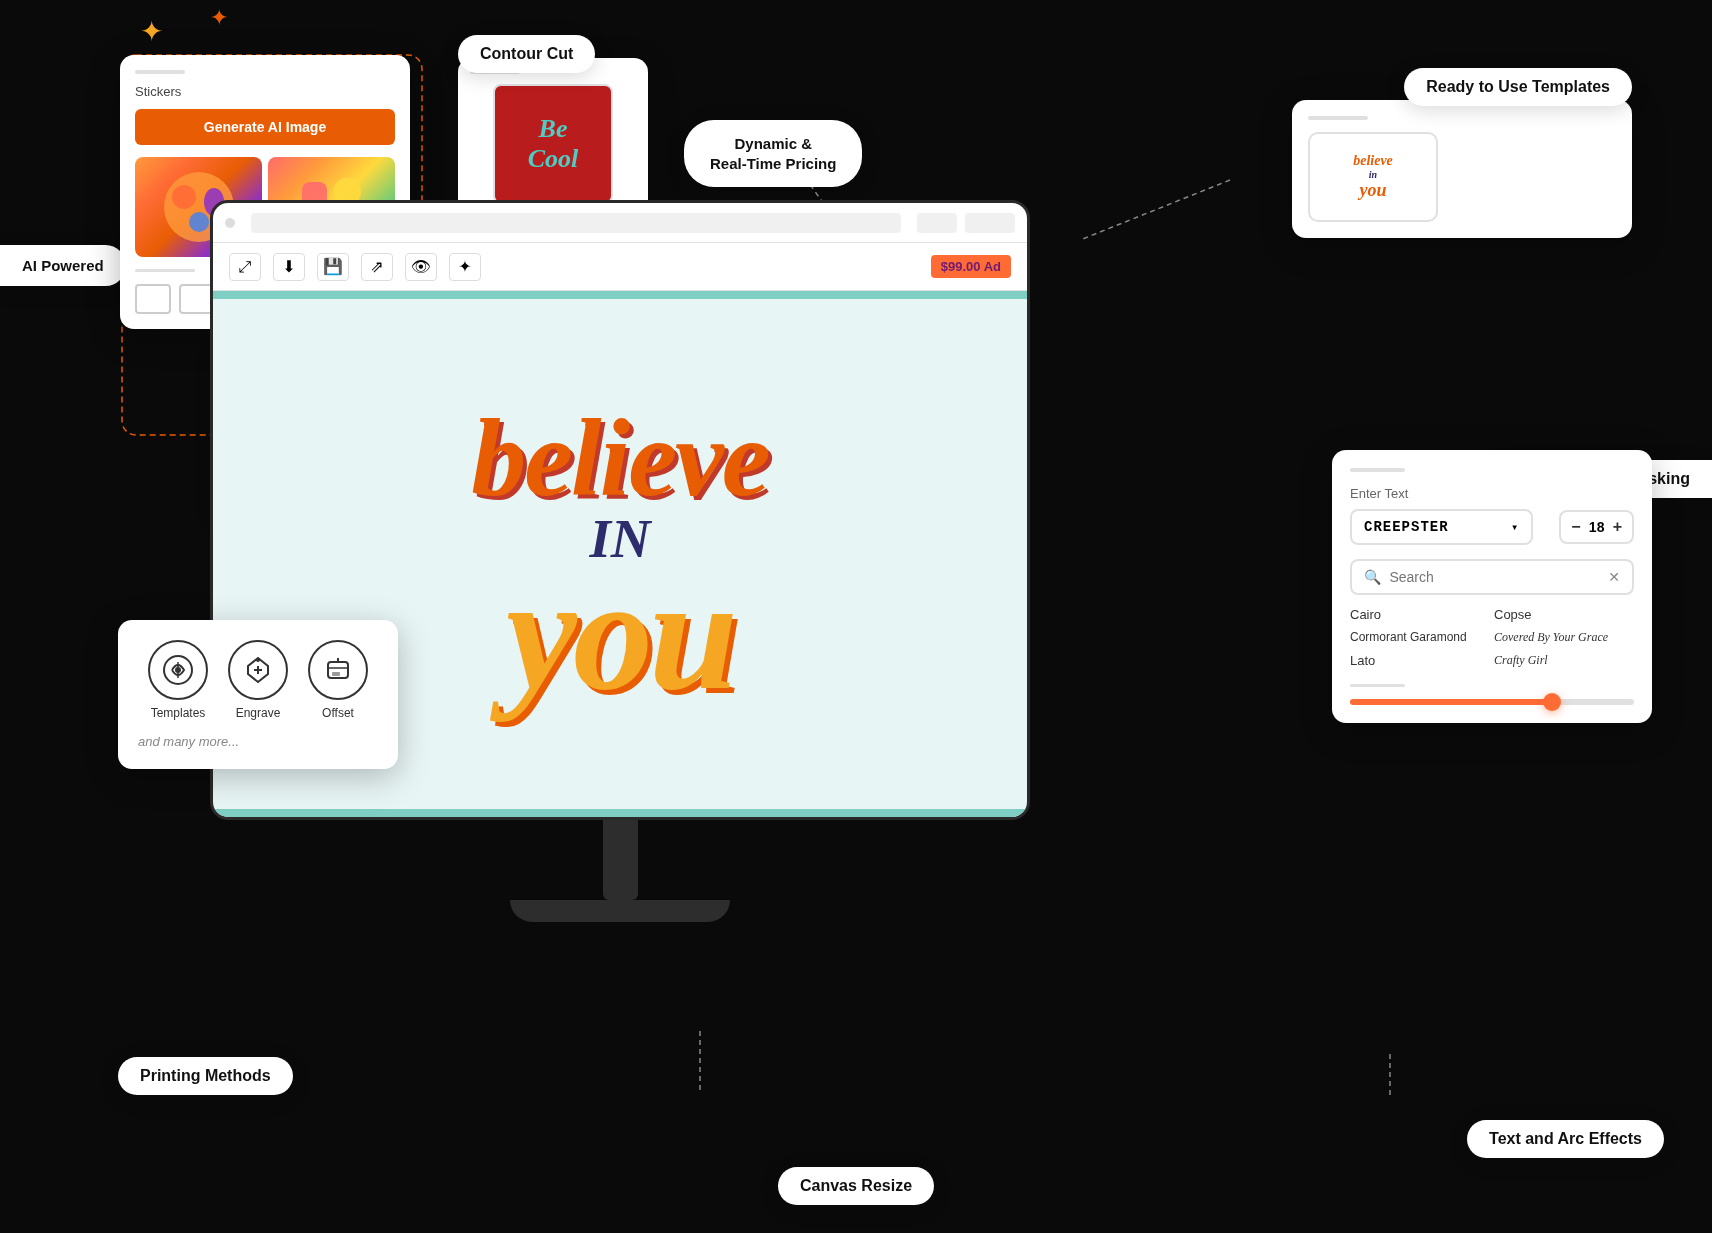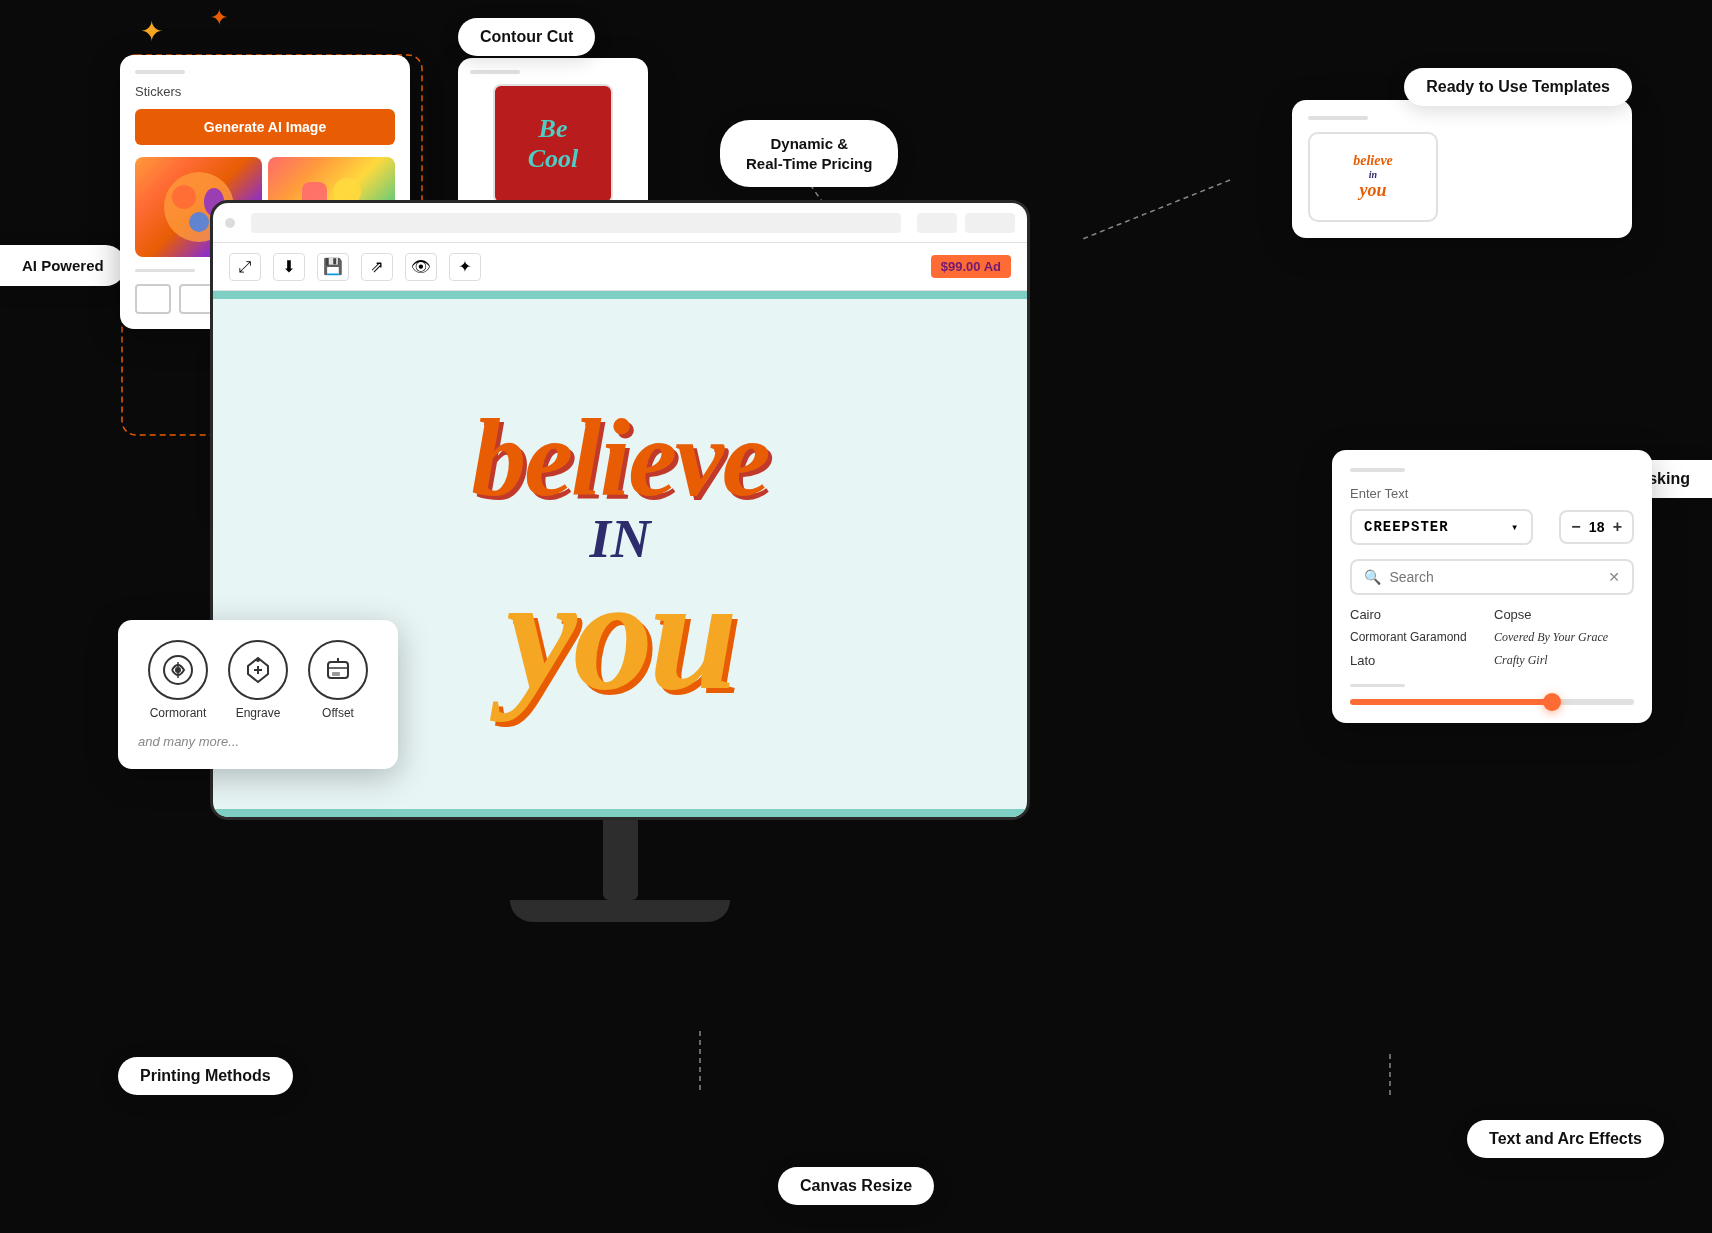--- a/index.html
+++ b/index.html
@@ -285,21 +285,21 @@
       border: 2px solid #e0e0e0;
       border-radius: 8px;
       display: flex;
       align-items: center;
       justify-content: center;
     }
 
     
     .dynamic-pricing {
       position: absolute;
-      left: 720px;
+      left: 684px;
       top: 120px;
       background: white;
       border-radius: 30px;
       padding: 14px 26px;
       font-size: 15px;
       font-weight: 600;
       color: #111;
       box-shadow: 0 4px 20px rgba(0,0,0,0.15);
       text-align: center;
       line-height: 1.3;
@@ -669,21 +669,21 @@
 <div class="contour-box">
   <div class="contour-title-bar"></div>
   <div class="contour-sticker">
     <div style="text-align:center;">
       <div style="font-size:26px;font-weight:900;font-style:italic;color:#4ecdc4;font-family:Georgia,serif;">Be</div>
       <div style="font-size:26px;font-weight:900;font-style:italic;color:#4ecdc4;font-family:Georgia,serif;">Cool</div>
     </div>
   </div>
 </div>
 
-<div class="feature-label" style="left:458px; top:18px;">
+<div class="feature-label" style="left:458px; top:35px;">
   <span>Contour Cut</span>
 </div>
 
 <div class="dynamic-pricing">
   <span>Dynamic &amp;<br>Real-Time Pricing</span>
 </div>
 
 <div class="monitor">
   <div class="monitor-content">
 
@@ -791,21 +791,21 @@
   <div class="printing-icons-row">
     <div class="printing-icon-item">
       <div class="printing-icon-circle">
         <svg width="36" height="36" viewBox="0 0 36 36">
             <circle cx="18" cy="18" r="14" fill="none" stroke="#333" stroke-width="2"></circle>
             <path d="M12 18 Q18 8 24 18 Q18 28 12 18" fill="none" stroke="#333" stroke-width="2"></path>
             <line x1="18" y1="10" x2="18" y2="26" stroke="#333" stroke-width="1.5"></line>
             <circle cx="18" cy="18" r="3" fill="#333"></circle>
           </svg>
       </div>
-      <span class="printing-icon-label">Cormorant</span>
+      <span class="printing-icon-label">Templates</span>
     </div>
     <div class="printing-icon-item">
       <div class="printing-icon-circle">
         <svg width="36" height="36" viewBox="0 0 36 36">
             <polygon points="18,6 28,14 28,22 18,30 8,22 8,14" fill="none" stroke="#333" stroke-width="2"></polygon>
             <line x1="18" y1="14" x2="18" y2="22" stroke="#333" stroke-width="2"></line>
             <line x1="14" y1="18" x2="22" y2="18" stroke="#333" stroke-width="2"></line>
             <circle cx="18" cy="8" r="2" fill="#333"></circle>
           </svg>
       </div>

